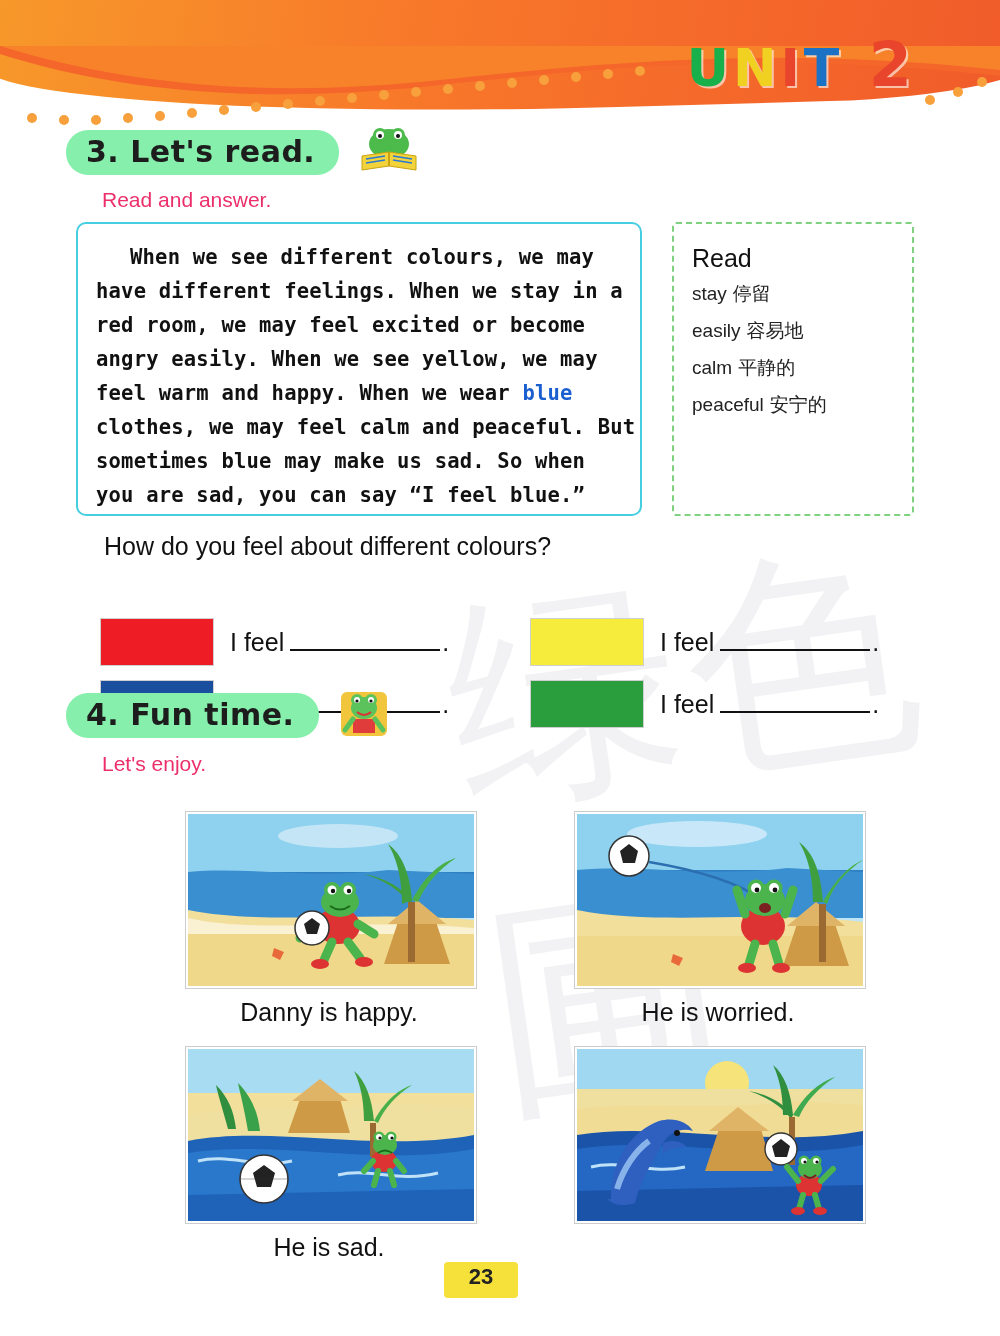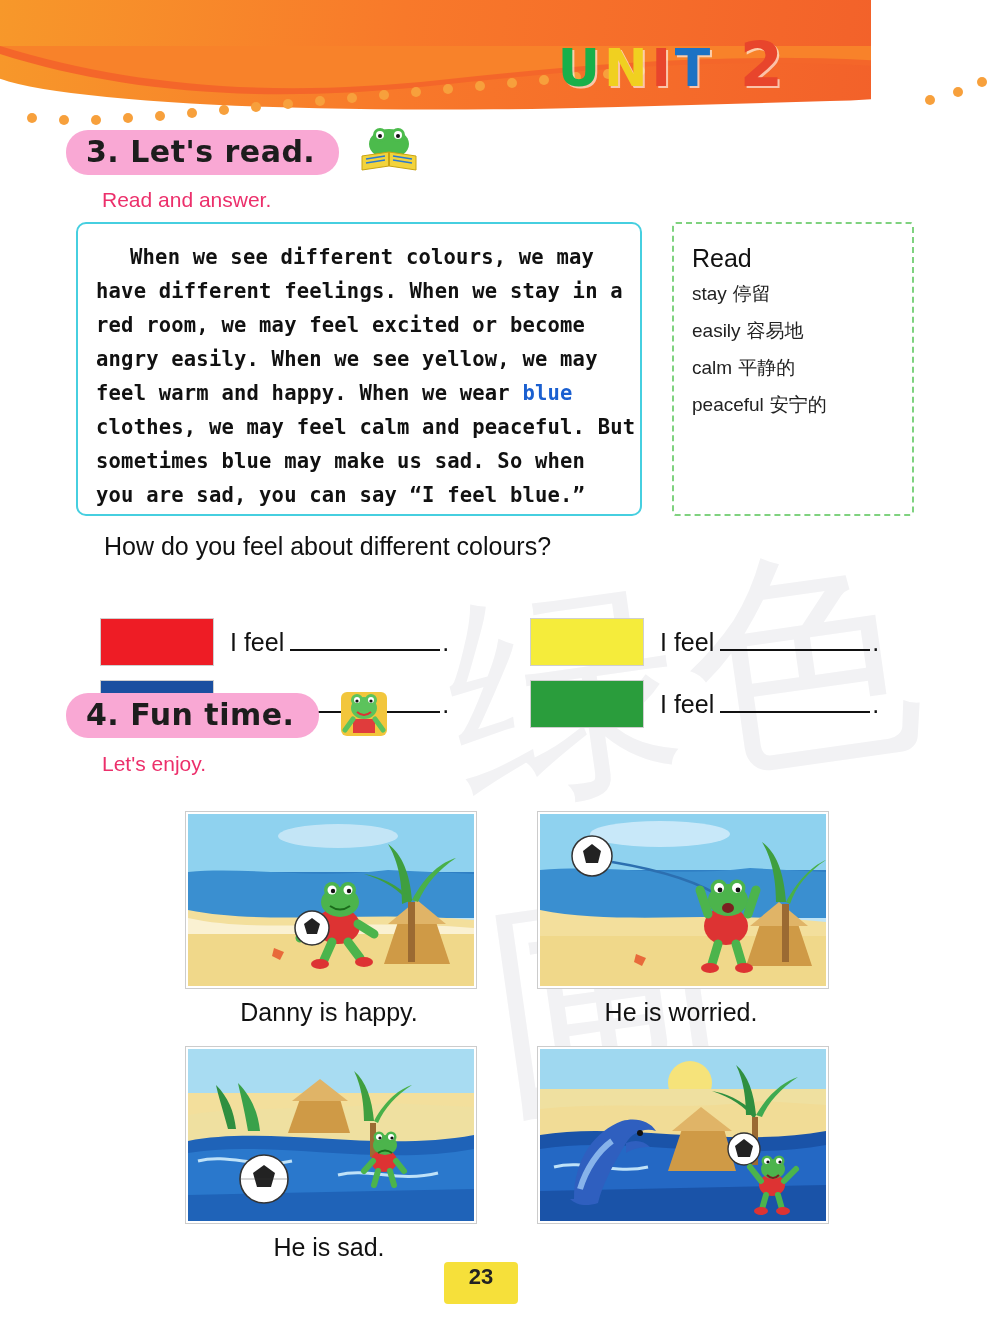--- a/index.html
+++ b/index.html
@@ -12,21 +12,21 @@
     background: #ffffff;
     font-family: "Liberation Sans", sans-serif;
     position: relative;
     overflow: hidden;
   }
 
   
   .banner {
     position: absolute;
     top: 0; left: 0;
-    width: 871px;
+    width: 1000px;
     height: 112px;
     overflow: hidden;
   }
   .banner-fill {
     position: absolute;
     top: -40px; left: -20px;
     width: 1060px;
     height: 150px;
     background: linear-gradient(100deg, #f79a2a 0%, #f8792a 40%, #f4662a 75%, #f05a2a 100%);
     border-bottom-left-radius: 60% 60px;
@@ -79,21 +79,21 @@
     transform: rotate(-8deg);
   }
 
   
   .section {
     position: absolute;
     z-index: 3;
   }
   .pill {
     display: inline-block;
-    background: #f9a8d4;
+    background: #86efac;
     color: #1d1d1d;
     border-radius: 22px;
     padding: 4px 24px 6px 20px;
     font-size: 30px;
     font-weight: bold;
     font-family: "DejaVu Sans", sans-serif;
     letter-spacing: 0.5px;
     vertical-align: middle;
   }
   .sub-instr {
@@ -192,21 +192,21 @@
   }
 
   
   .pics {
     position: absolute;
     left: 186px; top: 812px;
     z-index: 3;
   }
   .pic-row {
     display: flex;
-    gap: 66px;
+    gap: 103px;
     margin-bottom: 10px;
   }
   .pic-cell { width: 286px; }
   .pic-frame {
     width: 286px;
     height: 172px;
     border: 2px solid #ffffff;
     box-shadow: 0 0 0 1px #cccccc;
     overflow: hidden;
     position: relative;
@@ -216,21 +216,21 @@
     text-align: center;
     font-size: 25px;
     color: #111;
     margin-top: 10px;
   }
 
   
   .page-num {
     position: absolute;
     left: 444px; top: 1262px;
-    width: 74px; height: 42px;
+    width: 74px; height: 36px;
     background: #f6e03a;
     border-radius: 4px;
     text-align: center;
     line-height: 30px;
     font-size: 22px;
     font-weight: bold;
     color: #222;
     z-index: 3;
   }
 

